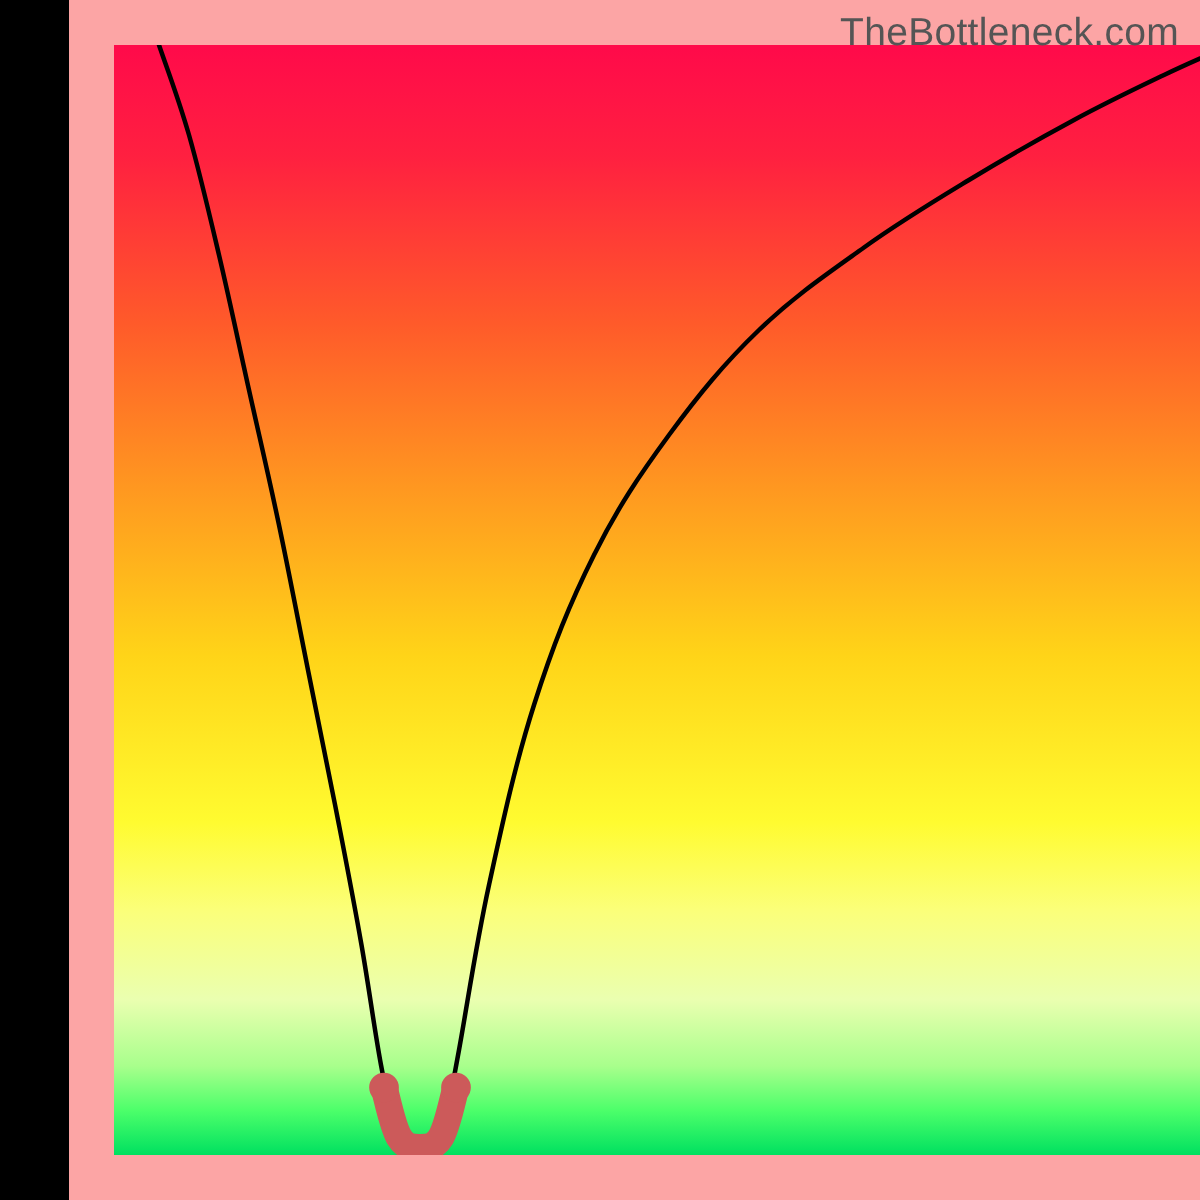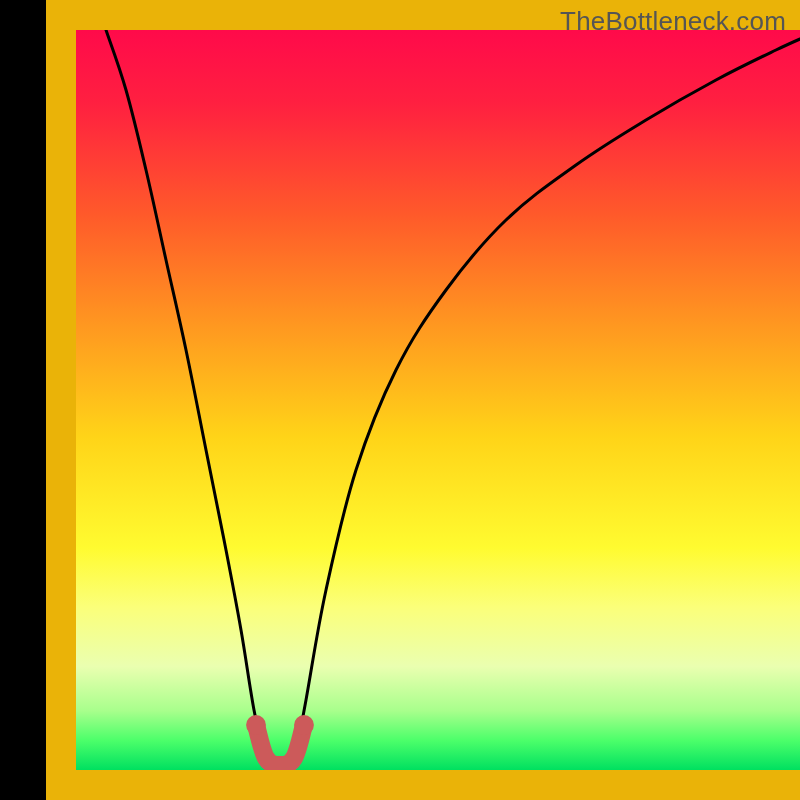--- a/index.html
+++ b/index.html
@@ -7,21 +7,21 @@
     padding: 0;
     width: 800px;
     height: 800px;
     background: #000;
     position: relative;
     font-family: Arial, Helvetica, sans-serif;
   }
   .outer {
     position: absolute;
     inset: 0;
-    background: #eab308;
+    background: #fca5a5;
     margin-left: 46px;
   }
   .plot-area {
     position: absolute;
     left: 30px;
     top: 30px;
     width: 740px;
     height: 740px;
     overflow: hidden;
   }

